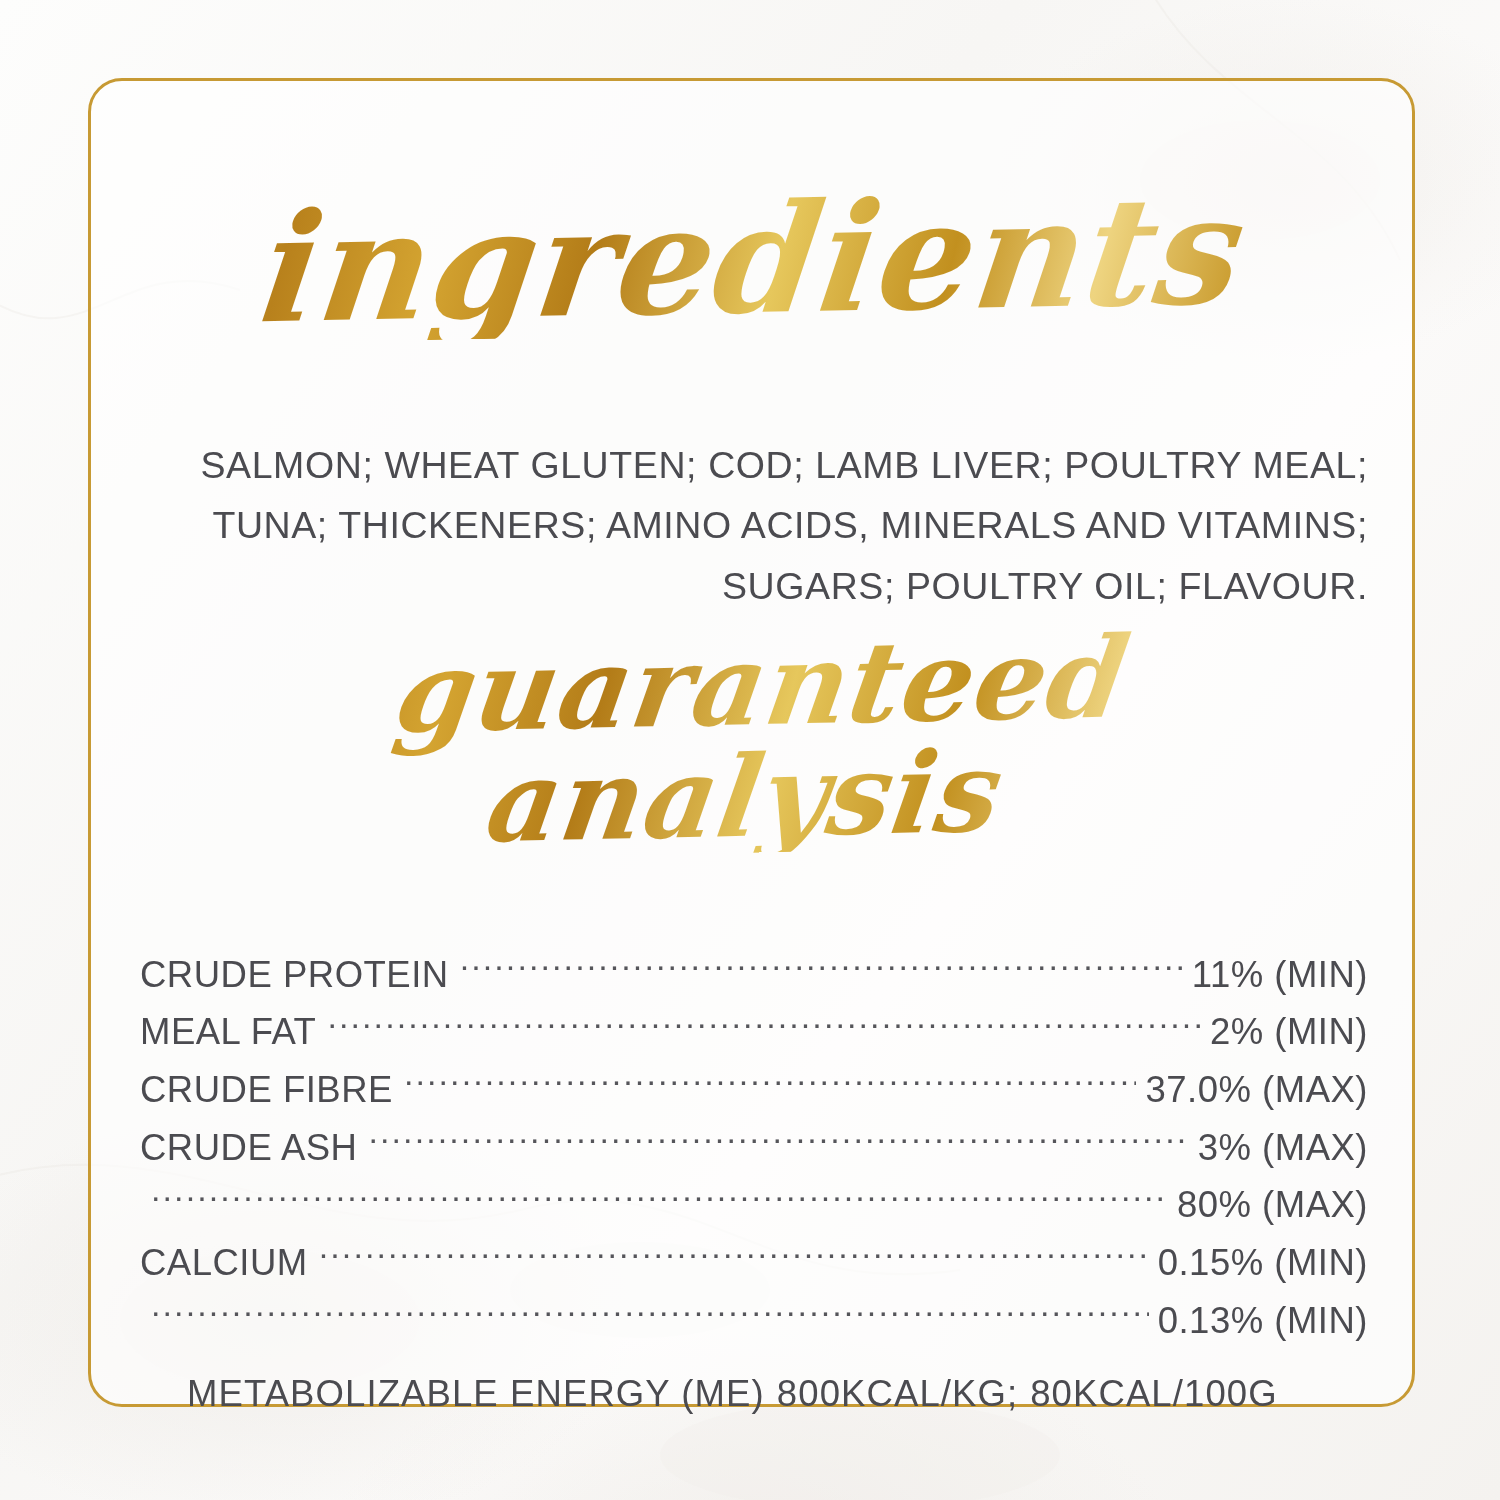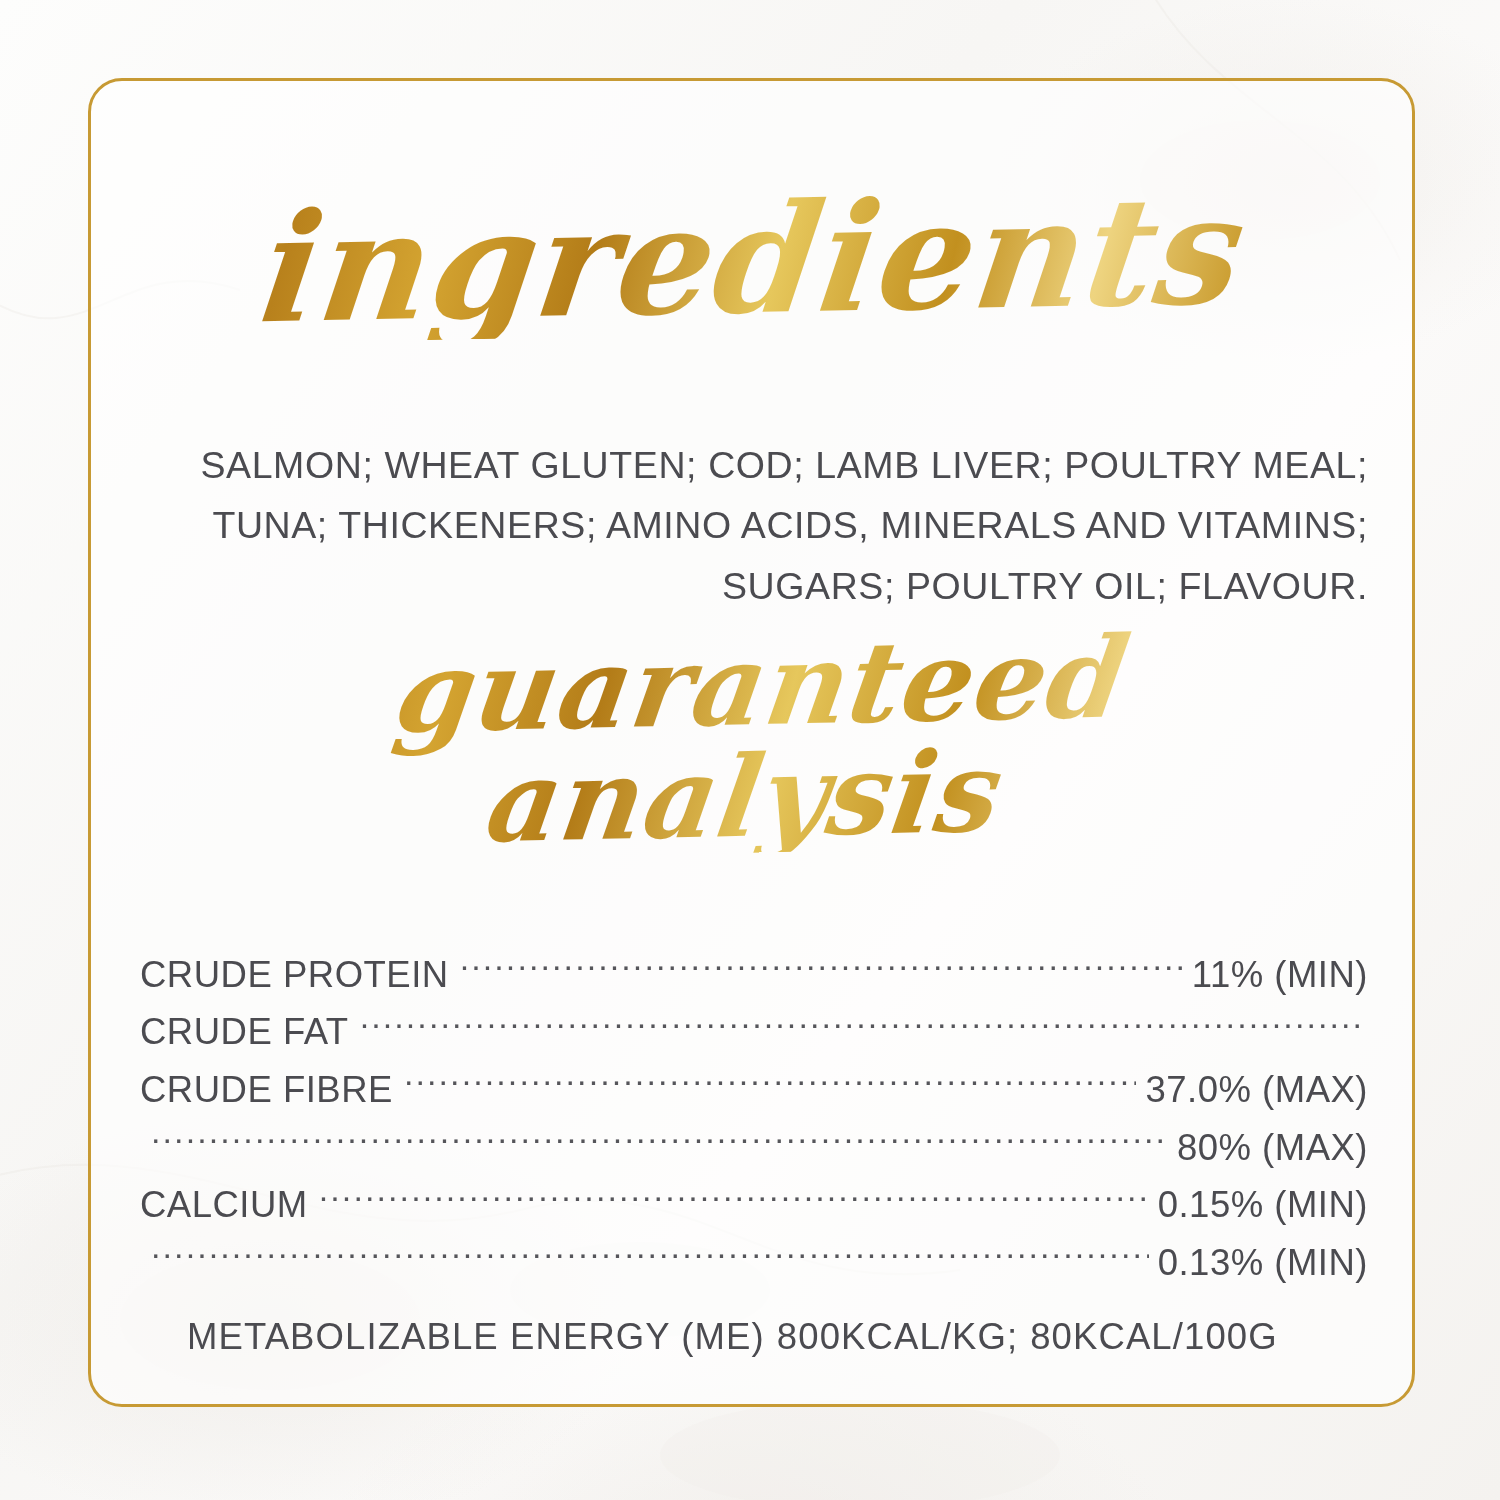--- a/index.html
+++ b/index.html
@@ -187,30 +187,36 @@
 
     <ul id="analysis-list">
 
       <li class="analysis-row">
         <span class="analysis-label">CRUDE PROTEIN</span>
         <span class="leader"></span>
         <span class="analysis-value">11% (MIN)</span>
       </li>
 
       <li class="analysis-row">
-        <span class="analysis-label">CRUDE FAT</span>
-        <span class="leader"></span>
+        <span class="analysis-label">MEAL FAT</span>
+        <span class="leader"></span>
+        <span class="analysis-value">2% (MIN)</span>
       </li>
 
       <li class="analysis-row">
         <span class="analysis-label">CRUDE FIBRE</span>
         <span class="leader"></span>
         <span class="analysis-value">37.0% (MAX)</span>
       </li>
 
+      <li class="analysis-row">
+        <span class="analysis-label">CRUDE ASH</span>
+        <span class="leader"></span>
+        <span class="analysis-value">3% (MAX)</span>
+      </li>
 
       <li class="analysis-row">
         <span class="leader"></span>
         <span class="analysis-value">80% (MAX)</span>
       </li>
 
       <li class="analysis-row">
         <span class="analysis-label">CALCIUM</span>
         <span class="leader"></span>
         <span class="analysis-value">0.15% (MIN)</span>

